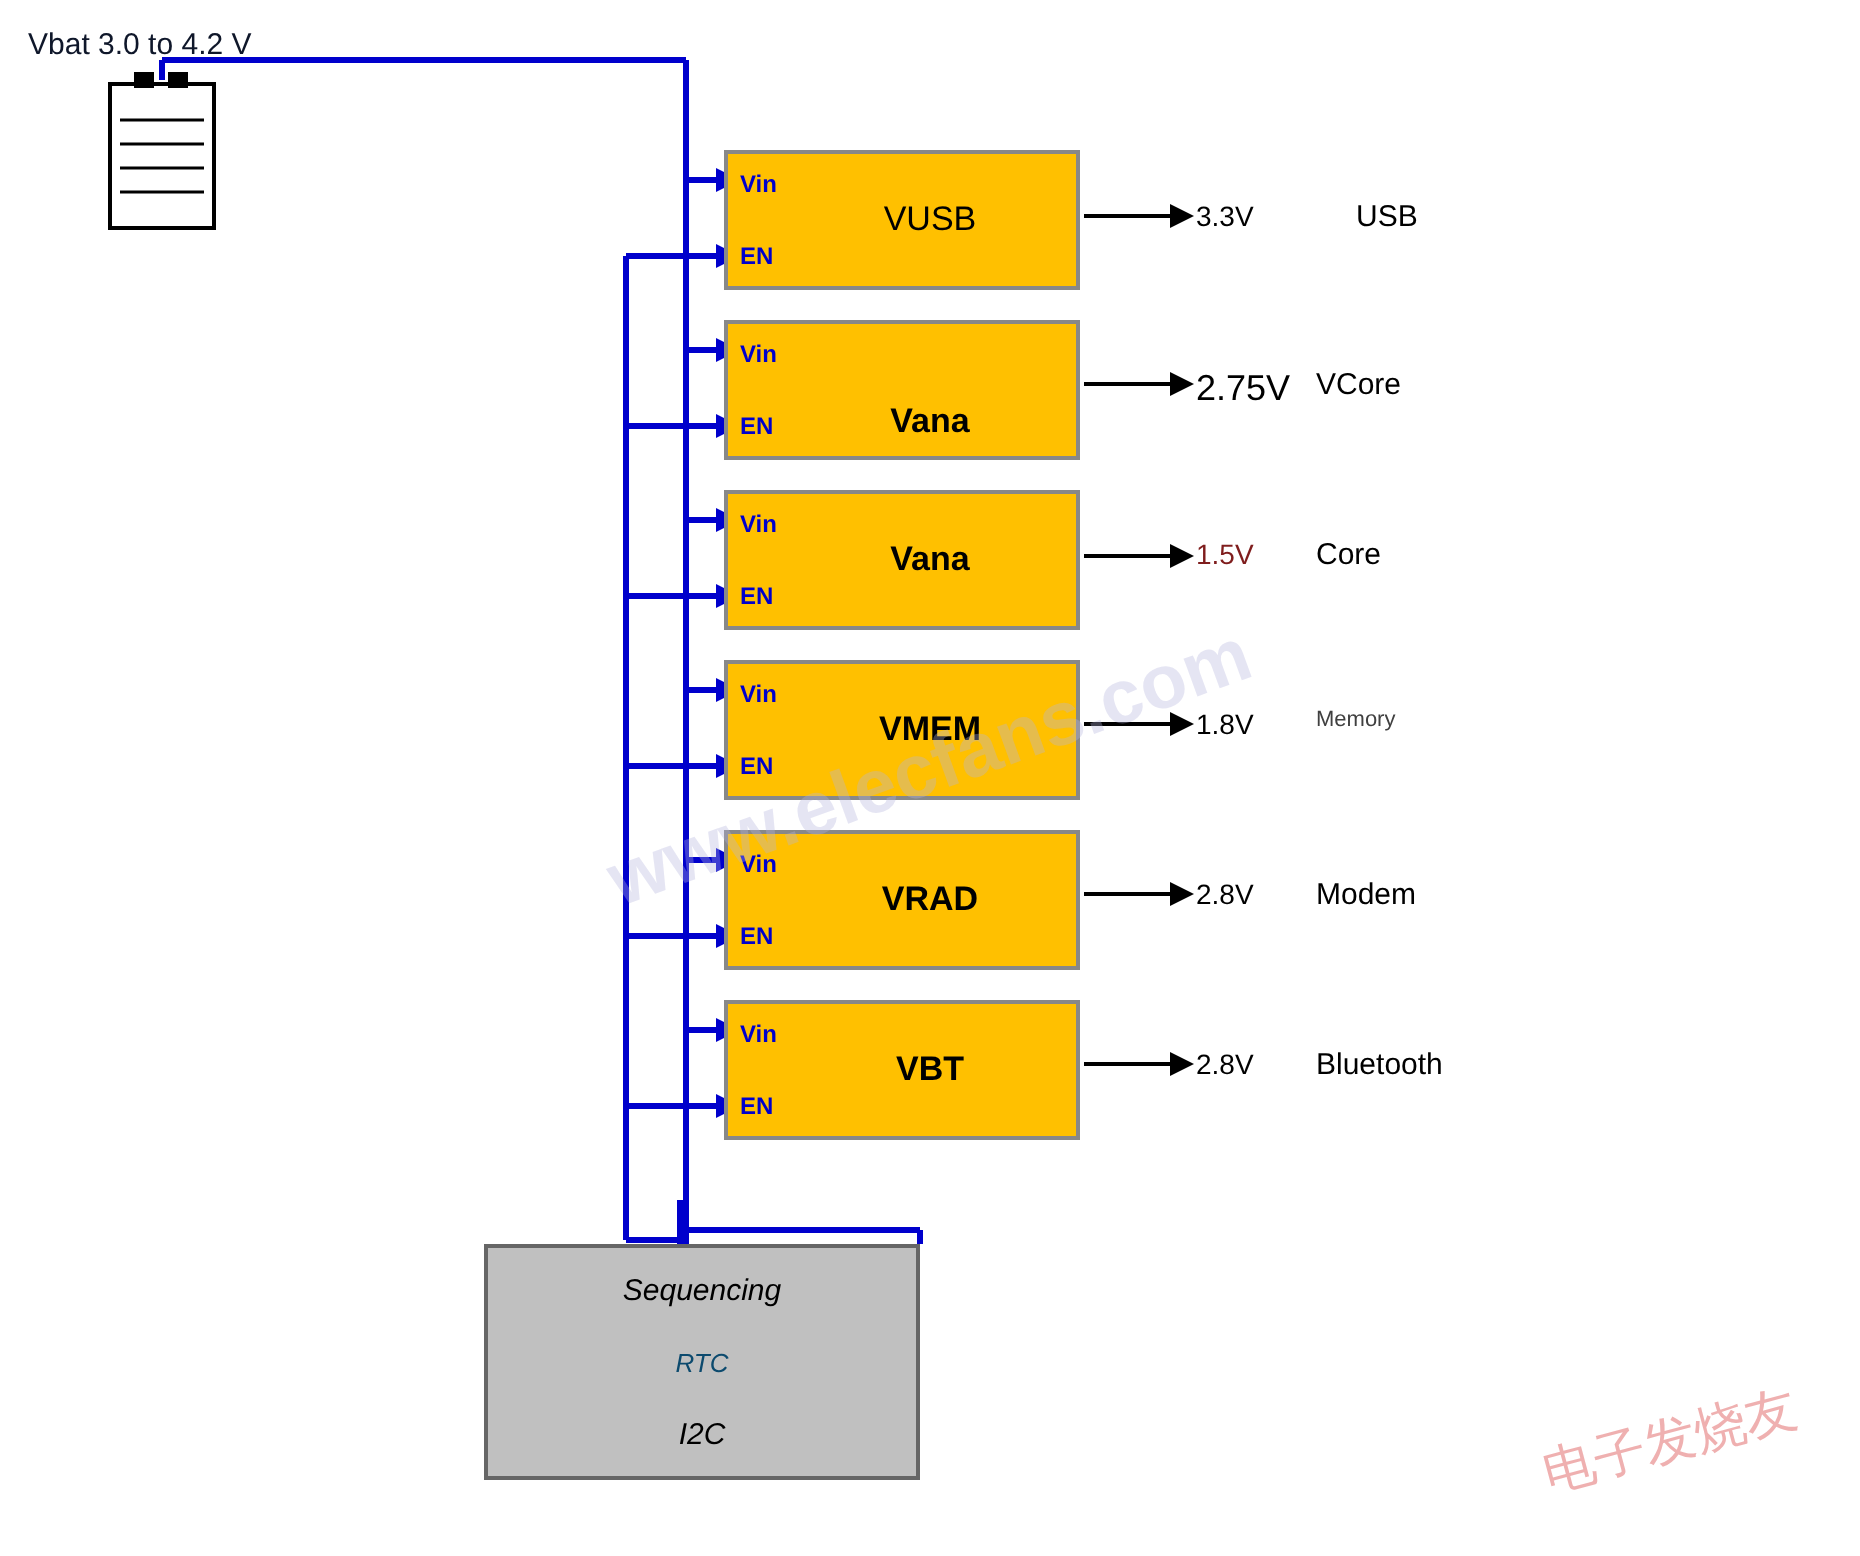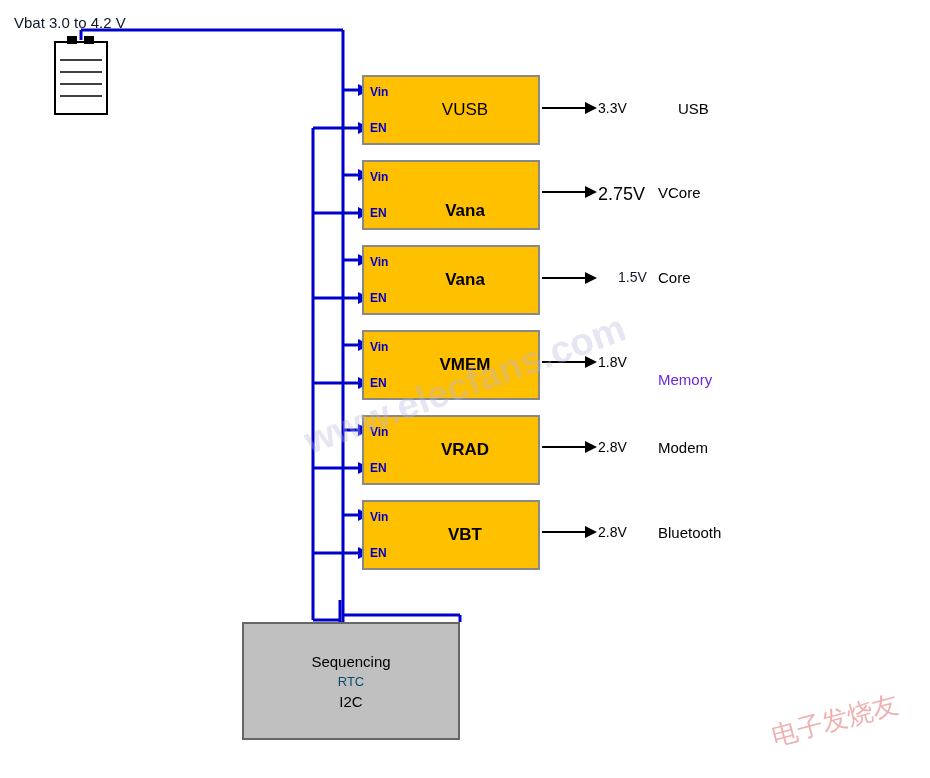--- a/index.html
+++ b/index.html
@@ -148,46 +148,46 @@
     <span style="font-size:17px;font-weight:bold;color:#000;margin-left:28px;margin-top:31px;">Vana</span>
   </div>
   <div style="position:absolute;left:598px;top:184px;font-size:18px;color:#000;z-index:5;">2.75V</div>
   <div style="position:absolute;left:658px;top:184px;font-size:15px;color:#000;z-index:5;">VCore</div>
 
   <div style="position:absolute;left:362px;top:245px;width:178px;height:70px;background:#FFC000;border:2px solid #888;z-index:5;display:flex;align-items:center;justify-content:center;">
     <span style="position:absolute;left:6px;top:8px;font-size:12px;color:#0000cc;font-weight:bold;">Vin</span>
     <span style="position:absolute;left:6px;bottom:8px;font-size:12px;color:#0000cc;font-weight:bold;">EN</span>
     <span style="font-size:17px;font-weight:bold;color:#000;margin-left:28px;">Vana</span>
   </div>
-  <div style="position:absolute;left:598px;top:269px;font-size:14px;color:#0f172a;z-index:5;margin-left:20px;">1.5V</div>
+  <div style="position:absolute;left:598px;top:269px;font-size:14px;color:#7f1d1d;z-index:5;">1.5V</div>
   <div style="position:absolute;left:658px;top:269px;font-size:15px;color:#000;z-index:5;">Core</div>
 
   <div style="position:absolute;left:362px;top:330px;width:178px;height:70px;background:#FFC000;border:2px solid #888;z-index:5;display:flex;align-items:center;justify-content:center;">
     <span style="position:absolute;left:6px;top:8px;font-size:12px;color:#0000cc;font-weight:bold;">Vin</span>
     <span style="position:absolute;left:6px;bottom:8px;font-size:12px;color:#0000cc;font-weight:bold;">EN</span>
     <span style="font-size:17px;font-weight:bold;color:#000;margin-left:28px;">VMEM</span>
   </div>
   <div style="position:absolute;left:598px;top:354px;font-size:14px;color:#000;z-index:5;">1.8V</div>
-  <div style="position:absolute;left:658px;top:354px;font-size:15px;color:#6d28d9;z-index:5;margin-top:17px;">Memory</div>
+  <div style="position:absolute;left:658px;top:354px;font-size:11px;color:#404040;z-index:5;">Memory</div>
 
   <div style="position:absolute;left:362px;top:415px;width:178px;height:70px;background:#FFC000;border:2px solid #888;z-index:5;display:flex;align-items:center;justify-content:center;">
     <span style="position:absolute;left:6px;top:8px;font-size:12px;color:#0000cc;font-weight:bold;">Vin</span>
     <span style="position:absolute;left:6px;bottom:8px;font-size:12px;color:#0000cc;font-weight:bold;">EN</span>
     <span style="font-size:17px;font-weight:bold;color:#000;margin-left:28px;">VRAD</span>
   </div>
   <div style="position:absolute;left:598px;top:439px;font-size:14px;color:#000;z-index:5;">2.8V</div>
   <div style="position:absolute;left:658px;top:439px;font-size:15px;color:#000;z-index:5;">Modem</div>
 
   <div style="position:absolute;left:362px;top:500px;width:178px;height:70px;background:#FFC000;border:2px solid #888;z-index:5;display:flex;align-items:center;justify-content:center;">
     <span style="position:absolute;left:6px;top:8px;font-size:12px;color:#0000cc;font-weight:bold;">Vin</span>
     <span style="position:absolute;left:6px;bottom:8px;font-size:12px;color:#0000cc;font-weight:bold;">EN</span>
     <span style="font-size:17px;font-weight:bold;color:#000;margin-left:28px;">VBT</span>
   </div>
   <div style="position:absolute;left:598px;top:524px;font-size:14px;color:#000;z-index:5;">2.8V</div>
   <div style="position:absolute;left:658px;top:524px;font-size:15px;color:#000;z-index:5;">Bluetooth</div>
 
-  <div style="position:absolute;left:242px;top:622px;width:218px;height:118px;background:#c0c0c0;border:2px solid #666;z-index:5;display:flex;flex-direction:column;align-items:center;justify-content:center;gap:4px;">
+  <div style="position:absolute;left:242px;top:622px;width:218px;height:118px;background:#c0c0c0;border:2px solid #666;z-index:5;display:flex;flex-direction:column;align-items:center;justify-content:center;gap:20px;font-style:italic;">
     <span style="font-size:15px;color:#000;">Sequencing</span>
     <span style="font-size:13px;color:#0c4a6e;">RTC</span>
     <span style="font-size:15px;color:#000;">I2C</span>
   </div>
 
 </div>
 
 </body></html>

